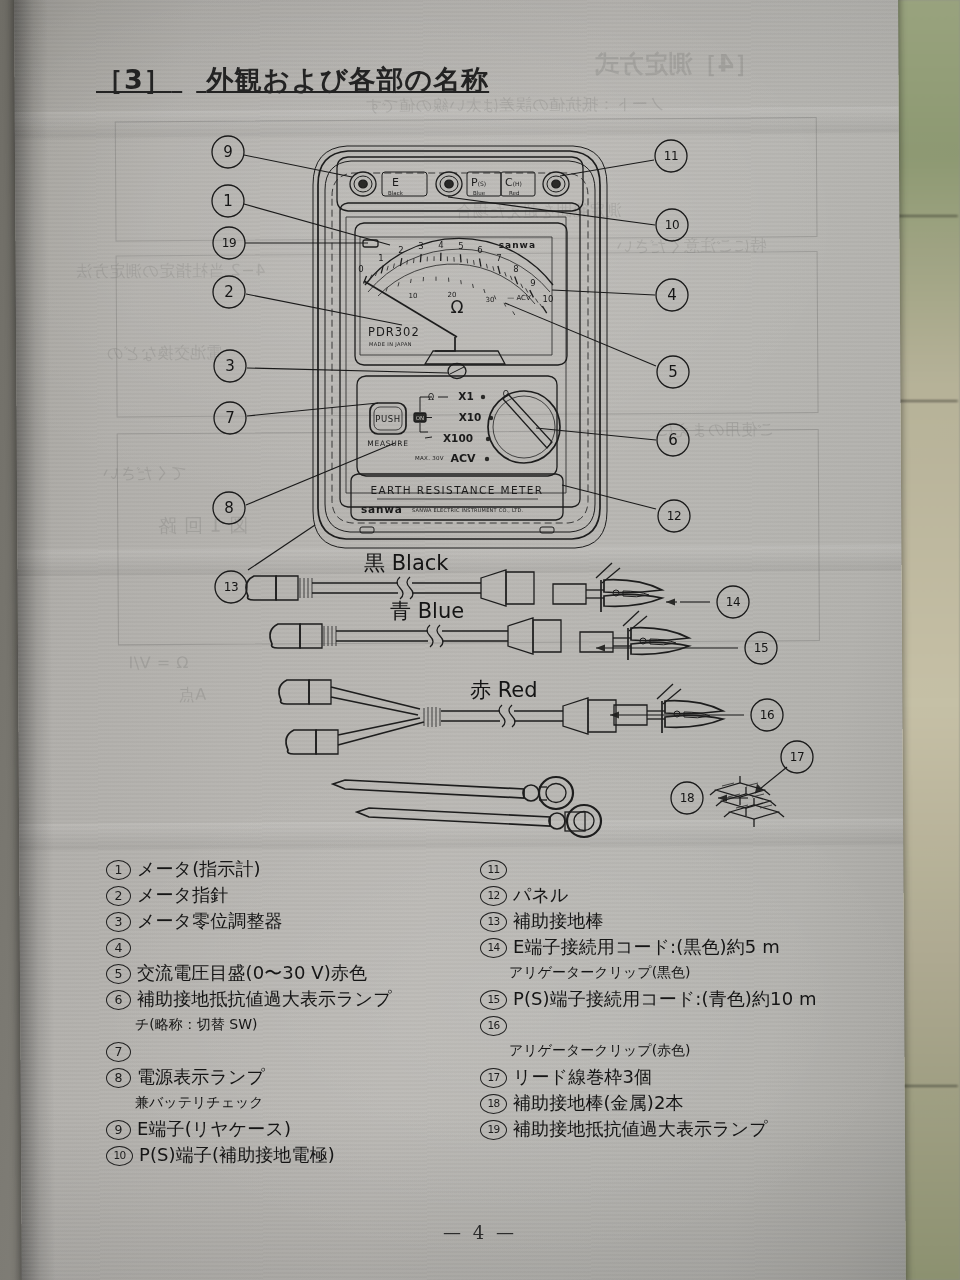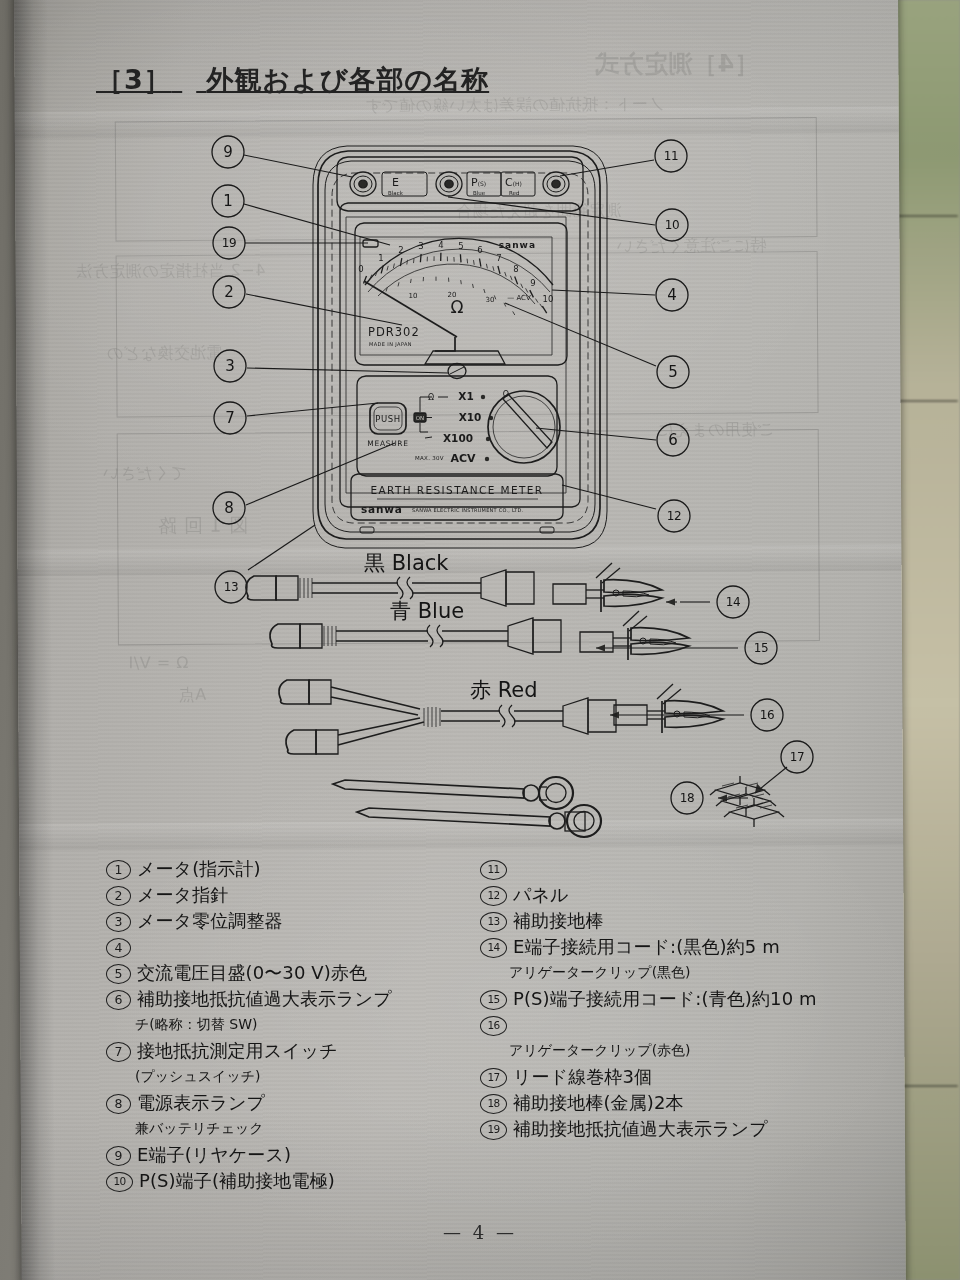--- a/index.html
+++ b/index.html
@@ -639,23 +639,21 @@
           <span class="lnum">5</span>
           <span class="ltext">交流電圧目盛(0〜30 V)赤色</span>
         </div>
         <div class="lrow">
           <span class="lnum">6</span>
           <span class="ltext">補助接地抵抗値過大表示ランプ</span>
         </div>
         <div class="lcont">チ(略称：切替 SW)</div>
         <div class="lrow">
           <span class="lnum">7</span>
-          <span class="ltext">接地抵抗測定用スイッチ</span>
-        </div>
-        <div class="lcont">(プッシュスイッチ)</div>
+        </div>
         <div class="lrow">
           <span class="lnum">8</span>
           <span class="ltext">電源表示ランプ</span>
         </div>
         <div class="lcont">兼バッテリチェック</div>
         <div class="lrow">
           <span class="lnum">9</span>
           <span class="ltext">E端子(リヤケース)</span>
         </div>
         <div class="lrow">

